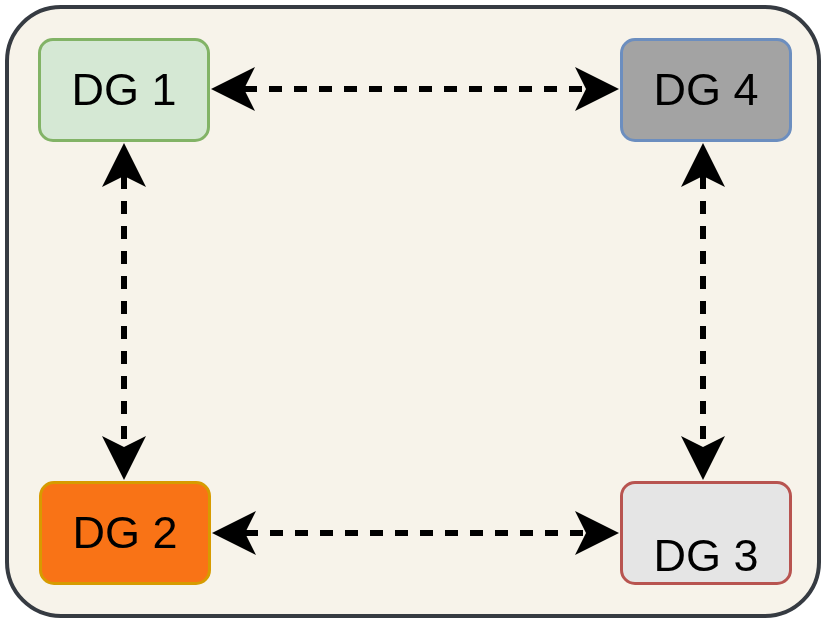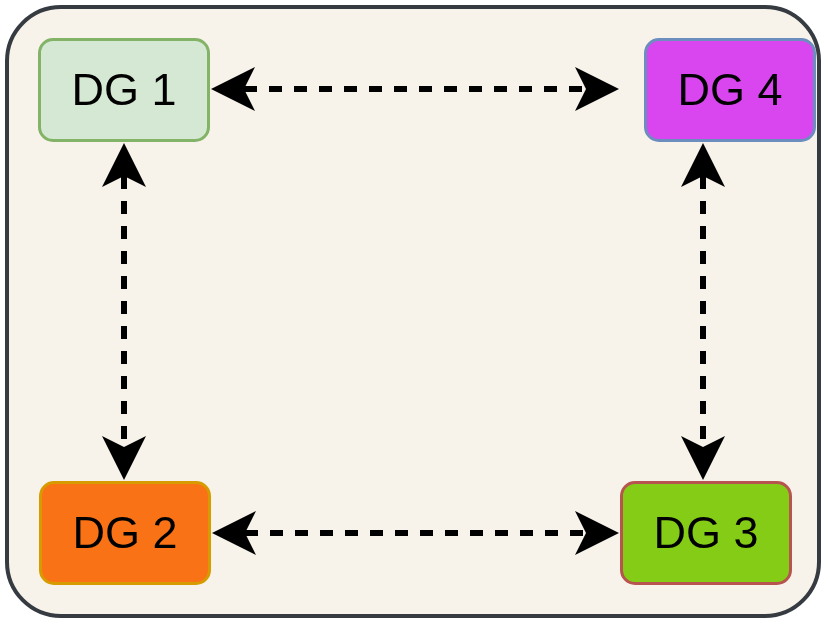--- a/index.html
+++ b/index.html
@@ -95,25 +95,25 @@
       <line class="edge-line" x1="703" y1="176" x2="703" y2="447"></line>
       <path class="arrow-head" d="M703 143 L681 187 L703 176 L725 187 Z"></path>
       <path class="arrow-head" d="M703 480 L681 436 L703 447 L725 436 Z"></path>
     </g>
   </svg>
 
   <div class="node node-dg1" style="background: rgb(213, 232, 212); border-color: rgb(130, 179, 102);">
     <span>DG 1</span>
   </div>
 
-  <div class="node node-dg4" style="background: #d946ef; border-color: rgb(108, 142, 191); margin-left: 24px;">
+  <div class="node node-dg4" style="background: #a3a3a3; border-color: rgb(108, 142, 191);">
     <span>DG 4</span>
   </div>
 
   <div class="node node-dg2" style="background: #f97316; border-color: rgb(215, 155, 0);">
     <span>DG 2</span>
   </div>
 
-  <div class="node node-dg3" style="background: #84cc16; border-color: rgb(184, 84, 80);">
+  <div class="node node-dg3" style="background: #e5e5e5; border-color: rgb(184, 84, 80); align-items: flex-end;">
     <span>DG 3</span>
   </div>
 
 </div>
 
 </body></html>

